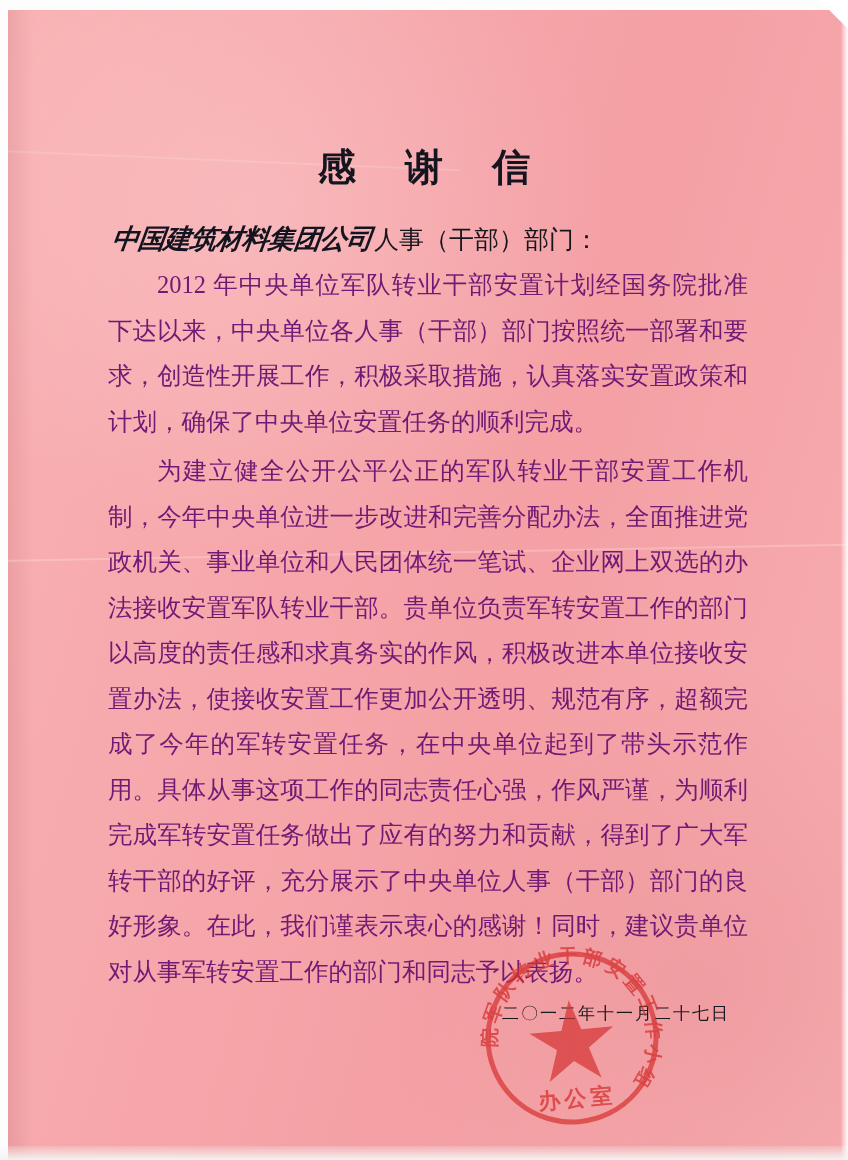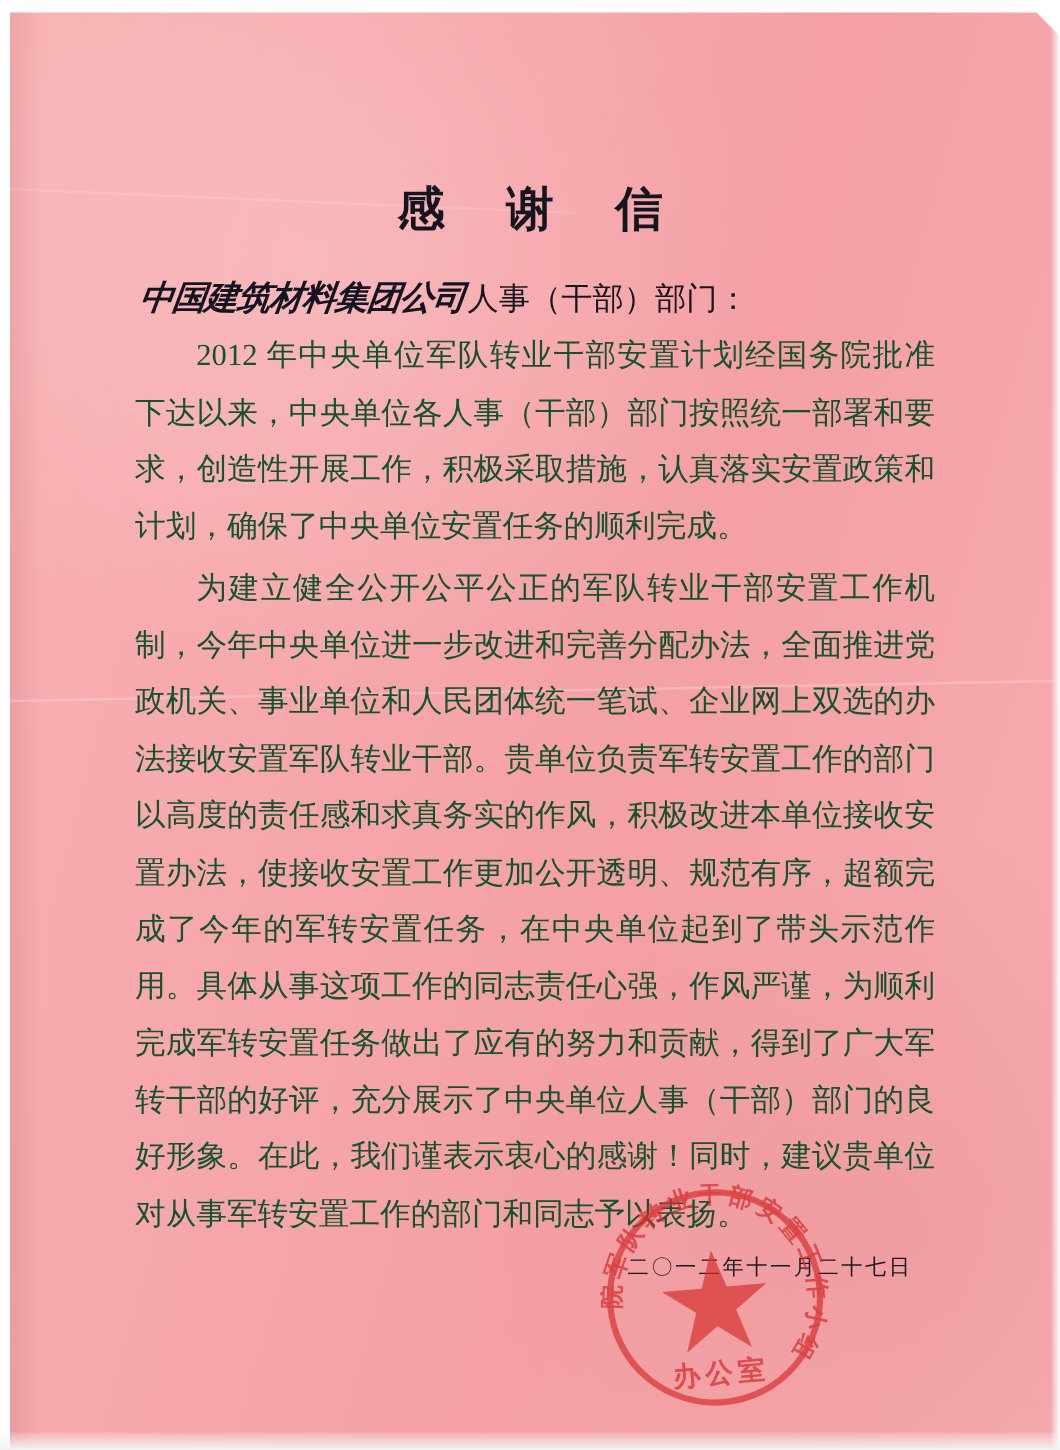--- a/index.html
+++ b/index.html
@@ -96,21 +96,21 @@
     margin-right: 2px;
   }
   .body {
     position: absolute;
     left: 108px; top: 262px;
     width: 640px;
     font-size: 24.5px;
     line-height: 45.5px;
     text-align: justify;
     text-justify: inter-ideograph;
-    color: #14532d;
+    color: #701a75;
   }
   .body p {
     margin: 0 0 4px 0;
     text-indent: 2em;
   }
   .date {
     position: absolute;
     left: 0; top: 1002px;
     width: 848px;
     padding-right: 118px;

